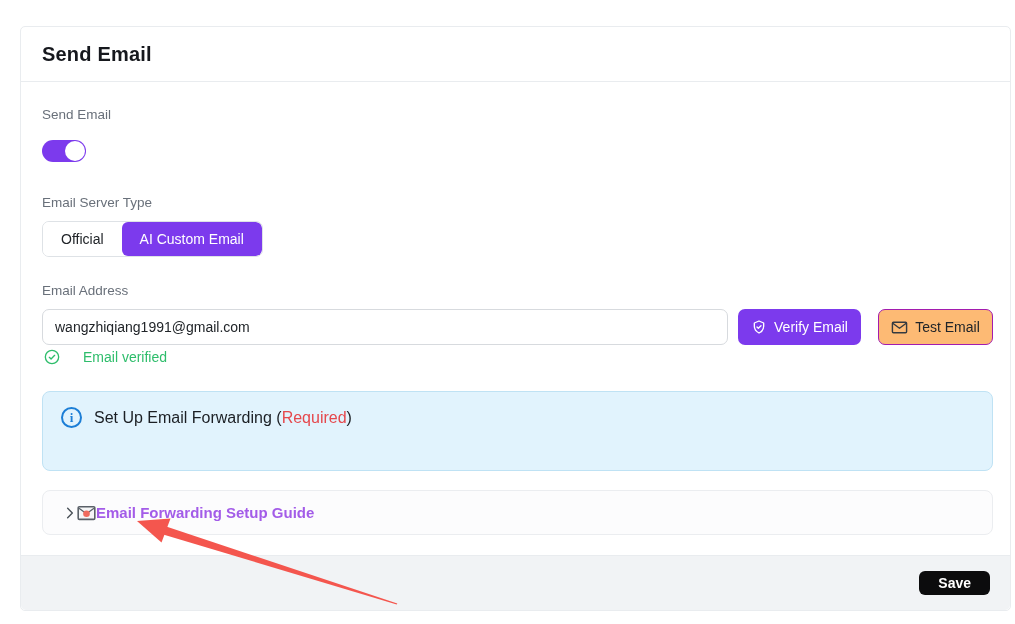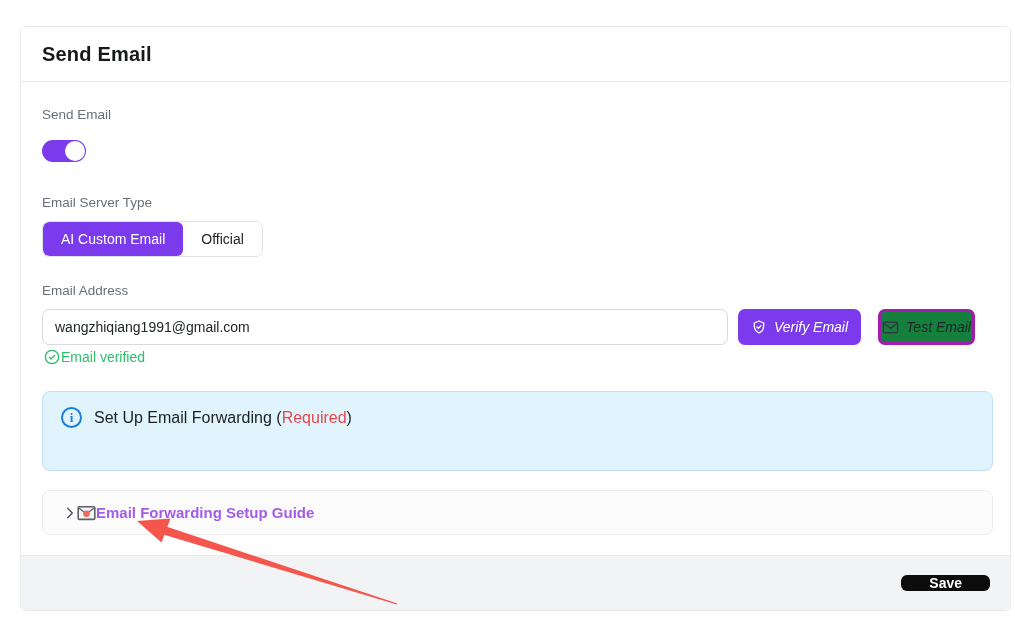--- a/index.html
+++ b/index.html
@@ -51,27 +51,27 @@
 
   
   .email-input {
     position:absolute; left:21px; top:282px; width:686px; height:36px;
     border:1px solid #d7dade; border-radius:7px; padding:4px 12px;
     font-size:14px; color:#212529; font-family:inherit; background:#fff;
   }
   .btn {
     position:absolute; top:282px; height:36px; border-radius:7px;
     display:flex; align-items:center; justify-content:center; gap:7px;
-    font-size:14px; cursor:pointer; border:none; font-family:inherit;font-style:italic;
+    font-size:14px; cursor:pointer; border:none; font-family:inherit;
   }
   .btn-verify { left:717px; width:123px; background:#7c3aed; color:#fff; }
-  .btn-test  { left:857px; width:97px; background:#15803d; color:#212529; border:3px solid #a21caf; }
+  .btn-test  { left:857px; width:115px; background:#fdba74; color:#212529; border:1px solid #a21caf; }
 
   .verified {
-    position:absolute; left:23px; top:322px; display:flex; align-items:center; gap:1px;
+    position:absolute; left:23px; top:322px; display:flex; align-items:center; gap:23px;
     color:#2ebd6b; font-size:14px;
   }
 
   
   .info-box {
     position:absolute; left:21px; top:364px; width:951px; height:80px;
     background:#e1f3fd; border:1px solid #bfe2f4; border-radius:8px;
     padding:15px 20px 0 18px;
   }
   .info-head { display:flex; align-items:center; gap:12px; }
@@ -96,21 +96,21 @@
 
   
   .card-footer {
     position:absolute; left:0; right:0; bottom:0; height:55px;
     background:#f1f3f5; border-top:1px solid #e9ecef;
     border-radius:0 0 5px 5px;
     display:flex; align-items:center; justify-content:flex-end; padding:0 20px;
   }
   .btn-save {
     background:#0c0c0d; color:#fff; font-weight:bold; font-size:14px;
-    border:none; border-radius:6px; padding:0 28px; height:16px; cursor:pointer;
+    border:none; border-radius:6px; padding:0 19px; height:24px; cursor:pointer;
     font-family:inherit;
   }
 
   .arrow-overlay {
     position:absolute; left:0; top:0; width:1015px; height:624px;
     pointer-events:none; z-index:5;
   }
   .icon-svg { display:block; }
 </style>
 </head>
@@ -123,22 +123,22 @@
       <div class="card-title">Send Email</div>
     </div>
 
     <div class="field-label" style="left:21px; top:80px;">Send Email</div>
     <div class="toggle">
       <div class="toggle-knob"></div>
     </div>
 
     <div class="field-label" style="left:21px; top:168px;">Email Server Type</div>
     <div class="segmented">
+      <button class="seg-btn">Official</button>
       <button class="seg-btn selected">AI Custom Email</button>
-      <button class="seg-btn">Official</button>
     </div>
 
     <div class="field-label" style="left:21px; top:256px;">Email Address</div>
     <input class="email-input" type="text" value="wangzhiqiang1991@gmail.com" style="">
 
     <button class="btn btn-verify">
       <span>
         <svg class="icon-svg" width="16" height="16" viewBox="0 0 24 24" fill="none" stroke="#fff" stroke-width="2" stroke-linecap="round" stroke-linejoin="round">
           <path d="M12 3l7 3v5c0 4.5-3 8-7 10-4-2-7-5.5-7-10V6l7-3z"></path>
           <path d="M9 12l2 2 4-4"></path>

